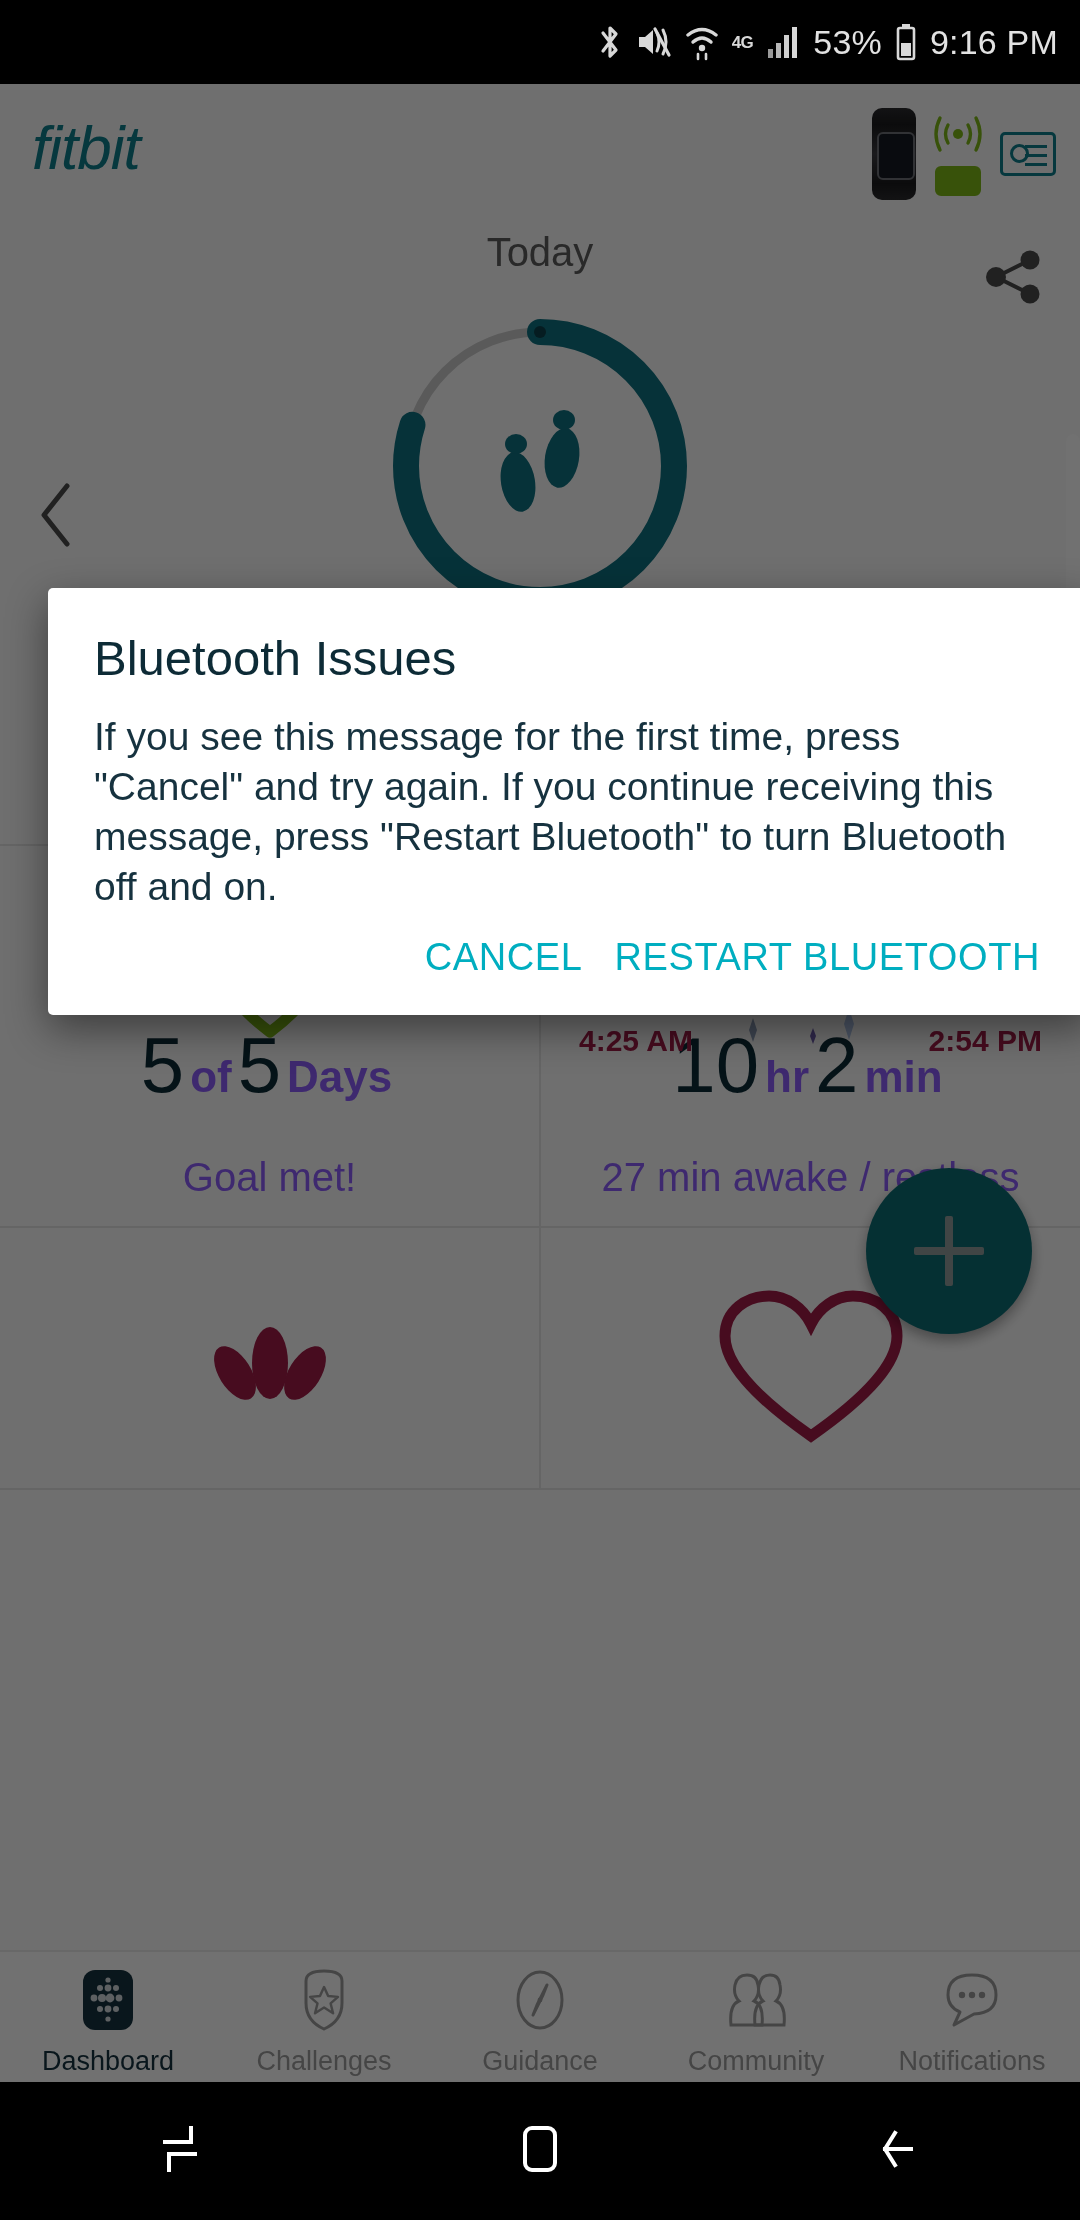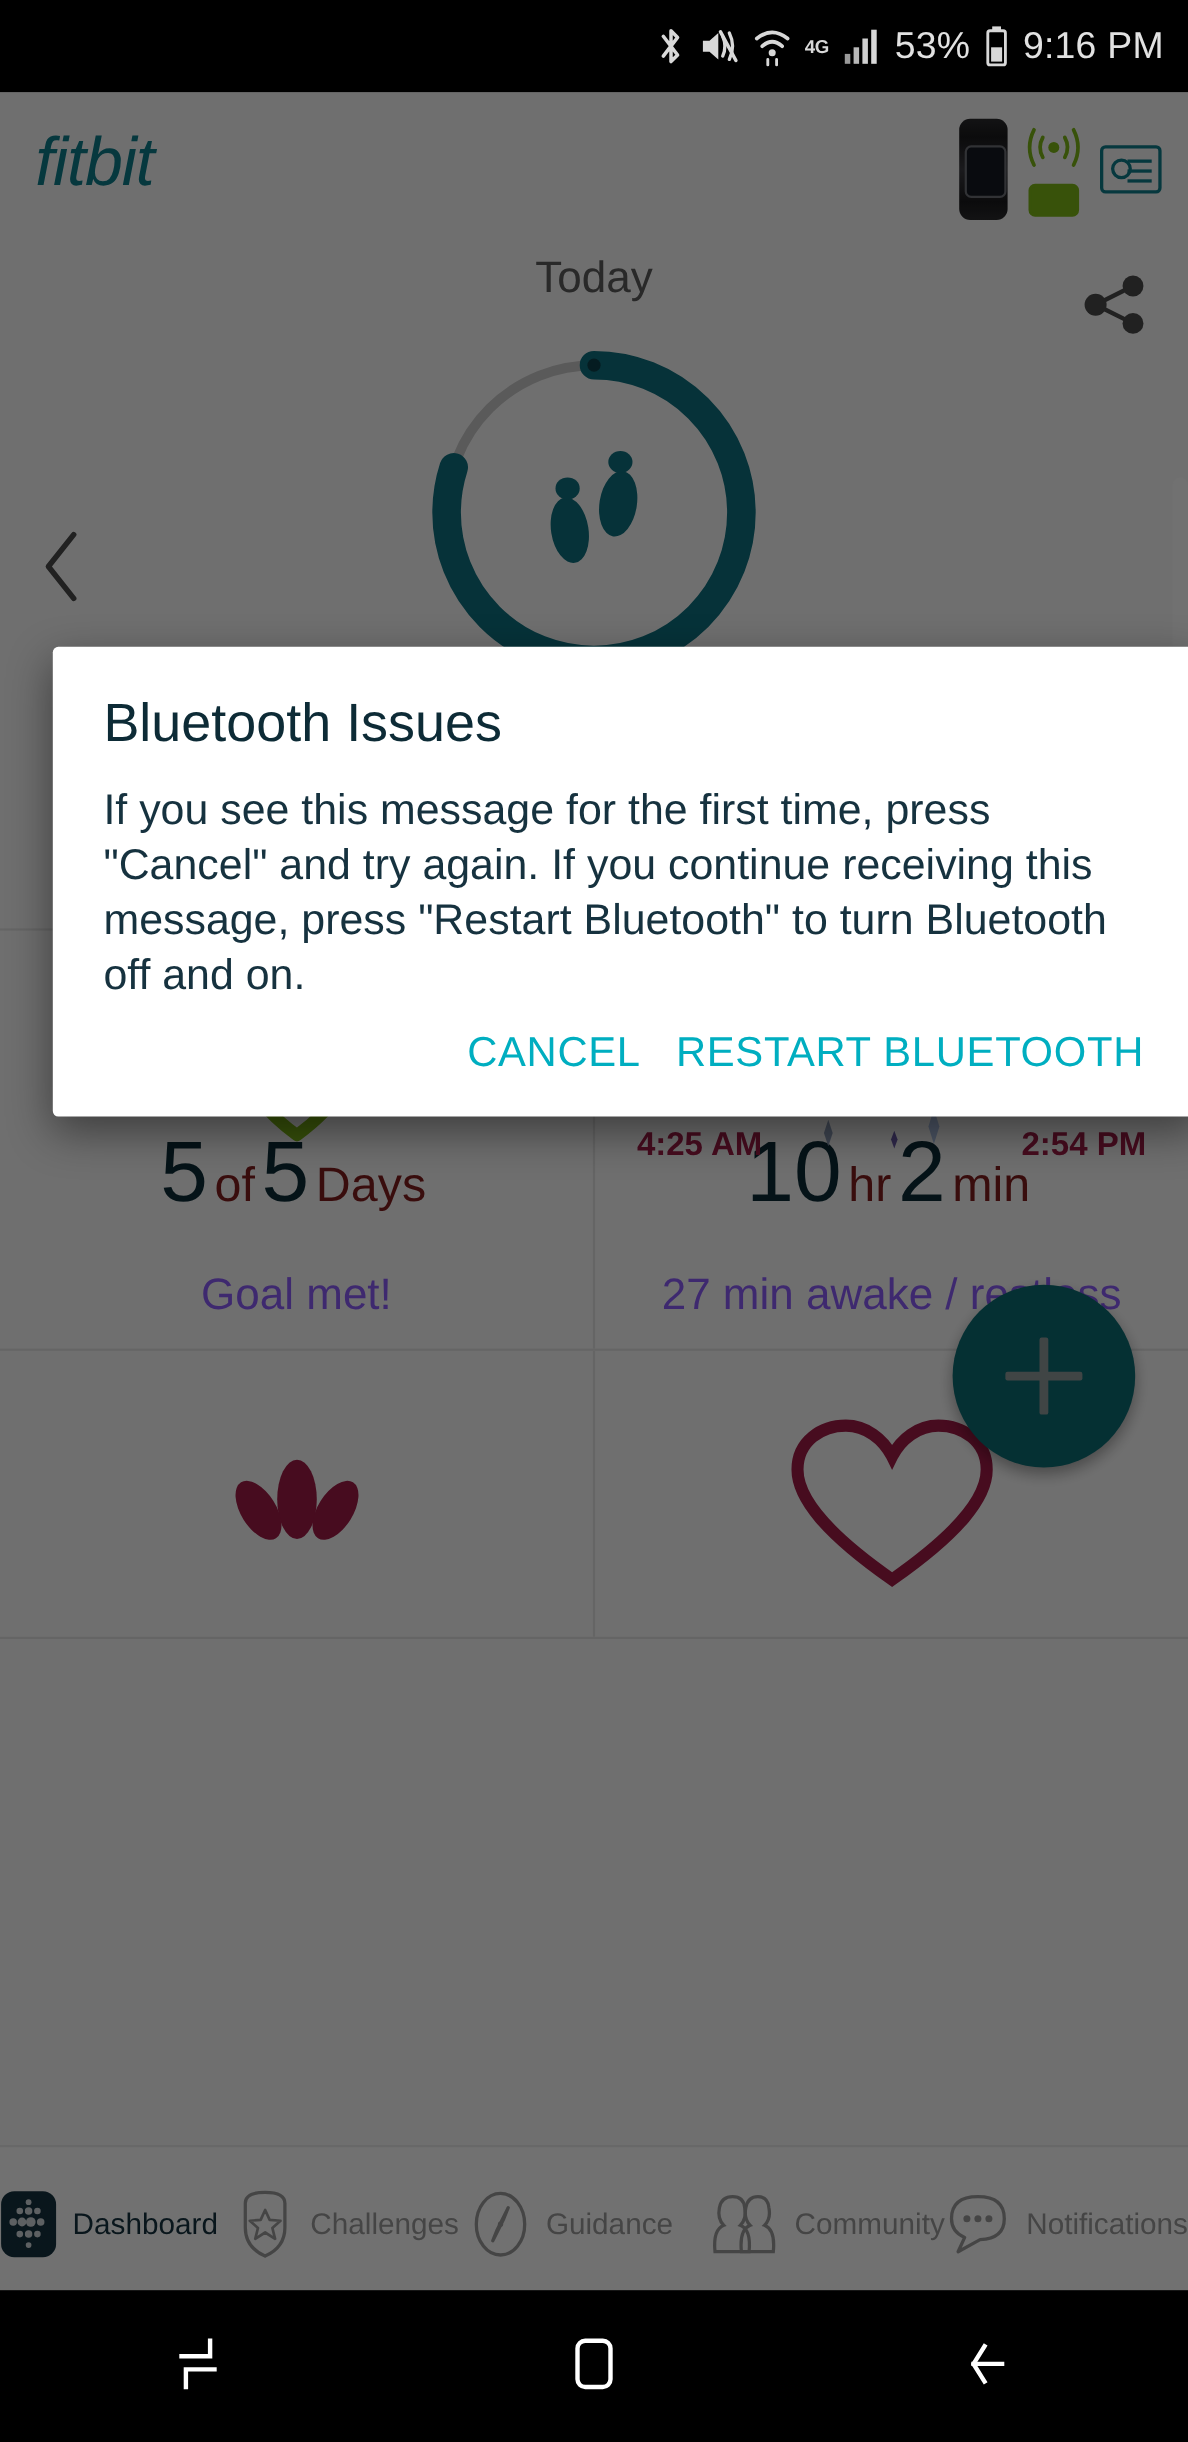--- a/index.html
+++ b/index.html
@@ -79,21 +79,21 @@
   }
   .statrow{ display:flex; border-bottom:2px solid #e0e0e0;}
   .statcell{
     flex:1; position:relative; height:380px;
     display:flex; flex-direction:column; align-items:center; justify-content:flex-end;
     padding-bottom:26px;
   }
   .statcell + .statcell{ border-left:2px solid #e0e0e0; }
   .bigline{ white-space:nowrap; margin-bottom:8px;}
   .bignum{ font-size:78px; color:#0d2b36; font-weight:300;}
-  .smunit{ font-size:44px; color:#7f1d1d; font-weight:400; margin:0 6px;}
+  .smunit{ font-size:44px; color:#8b5cf6; font-weight:700; margin:0 6px;}
   .sublabel{ font-size:40px; color:#8b5cf6; font-weight:300;margin-top:36px;}
   .arttop{ position:absolute; top:10px; left:0; right:0; height:190px;
            display:flex; align-items:center; justify-content:center;}
   .sleeptimes{ position:absolute; top:178px; left:0; right:0;
            display:flex; justify-content:space-between; padding:0 38px;
            font-size:30px; color:#9e1b46; font-weight:600;}
 
   
   #fab{
     position:absolute; right:48px; top:1084px; width:166px;height:166px;border-radius:50%;
@@ -112,21 +112,21 @@
     position:absolute; right:0; top:350px; width:14px; height:310px;
     background:#fafafa; border-radius:7px; z-index:45;
   }
 
   
   #bottomnav{
     position:absolute; bottom:0; left:0; width:1080px; height:142px;
     background:#fbfbfb; border-top:2px solid #e6e6e6;
     display:flex; align-items:center;
   }
-  .navitem{ flex:1; display:flex; flex-direction:row; align-items:center; gap:14px; }
+  .navitem{ flex:1; display:flex; flex-direction:column; align-items:center; gap:14px; }
   .navlabel{ font-size:27px; color:#9a9a9a; }
   .navitem.active .navlabel{ color:#16323f; }
   .navicon{ height:64px; display:flex; align-items:center; justify-content:center;}
 
   
   #dialog{
     position:absolute; left:48px; top:588px; width:1044px;
     background:#fff; border-radius:5px; z-index:100;
     box-shadow:0 14px 40px rgba(0,0,0,.45);
     padding:42px 46px 22px 46px;

